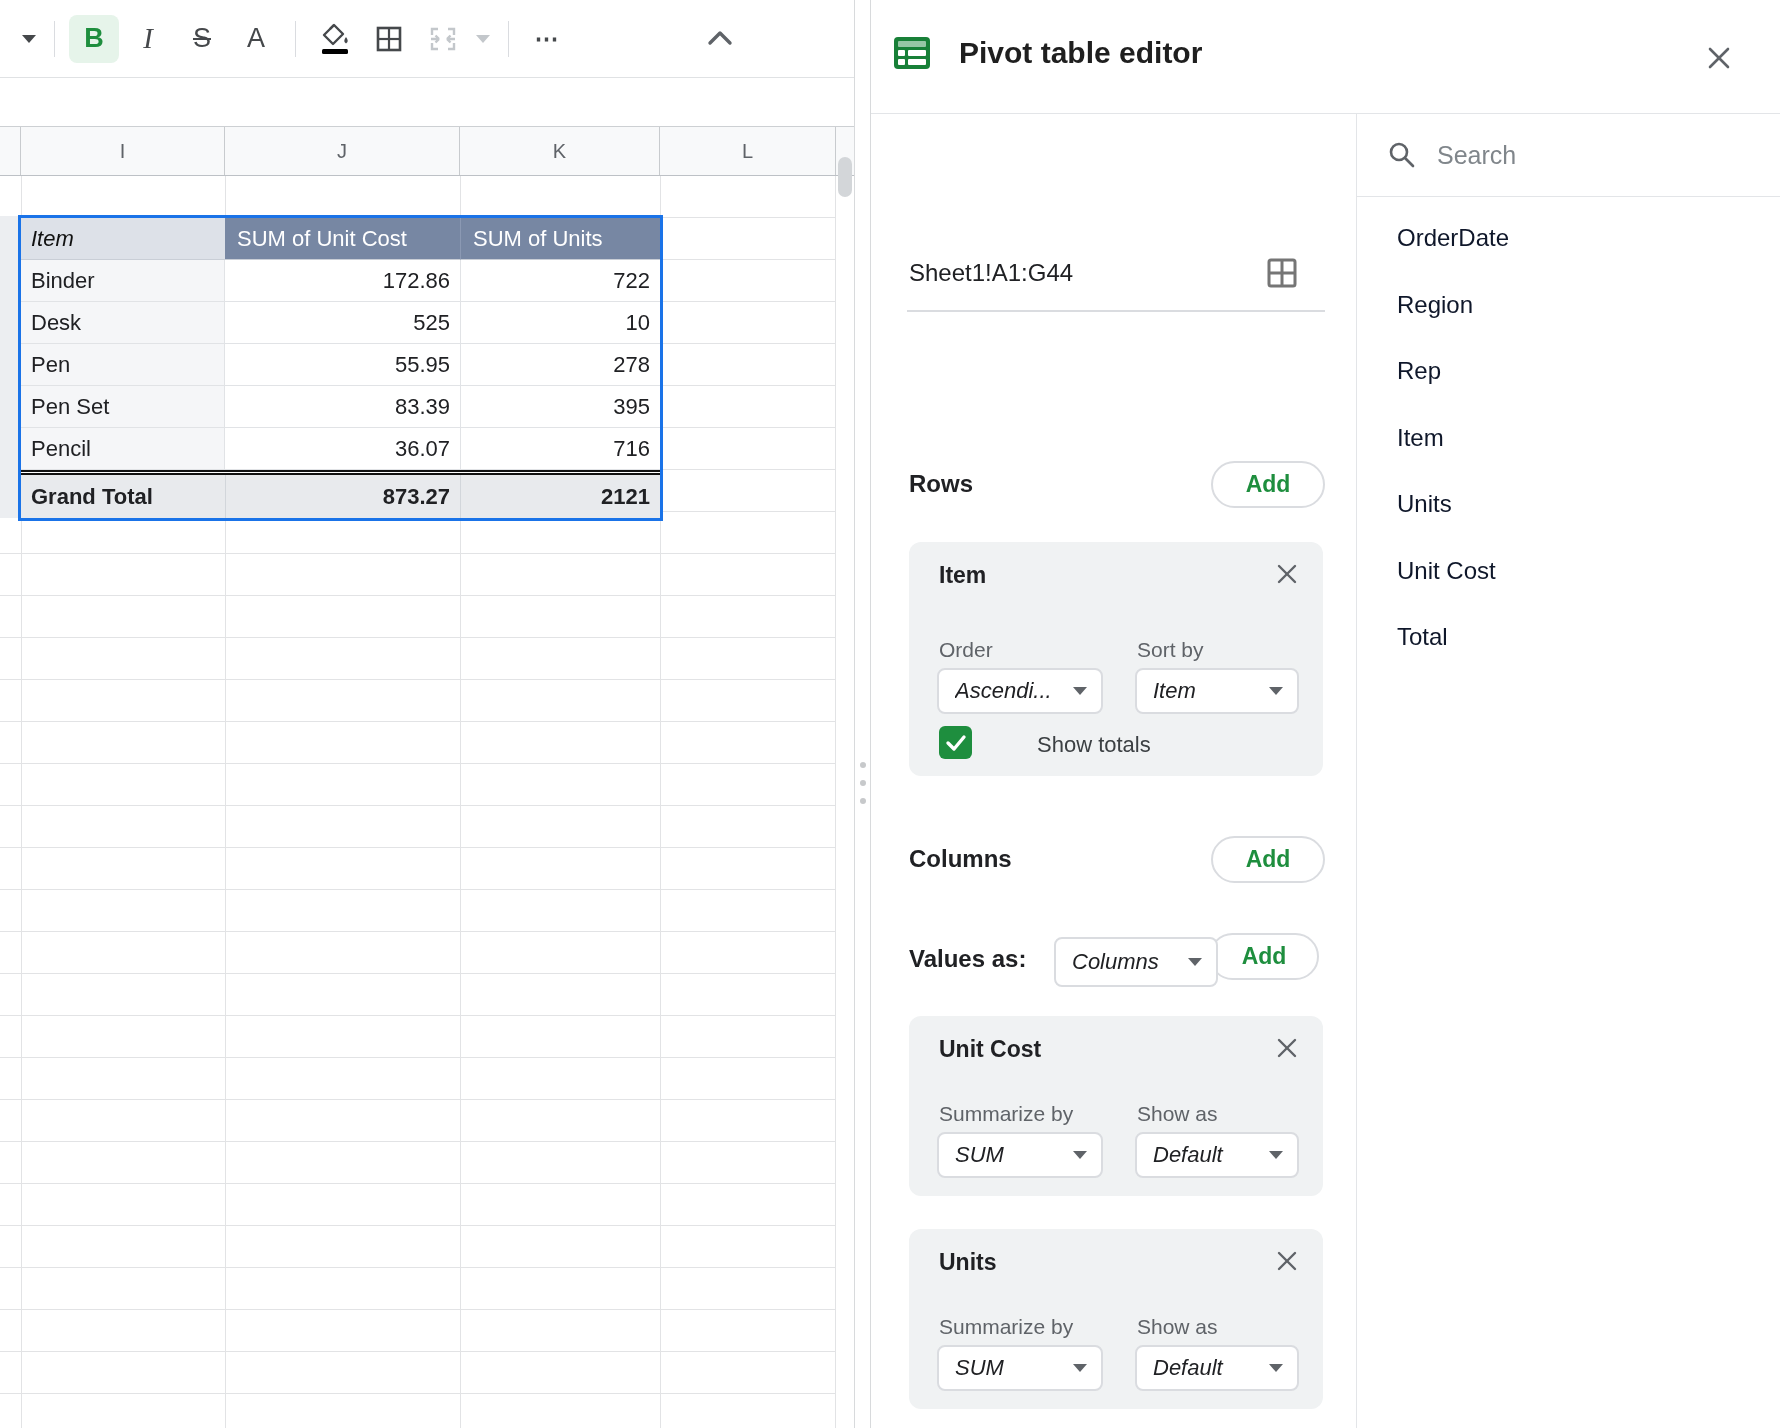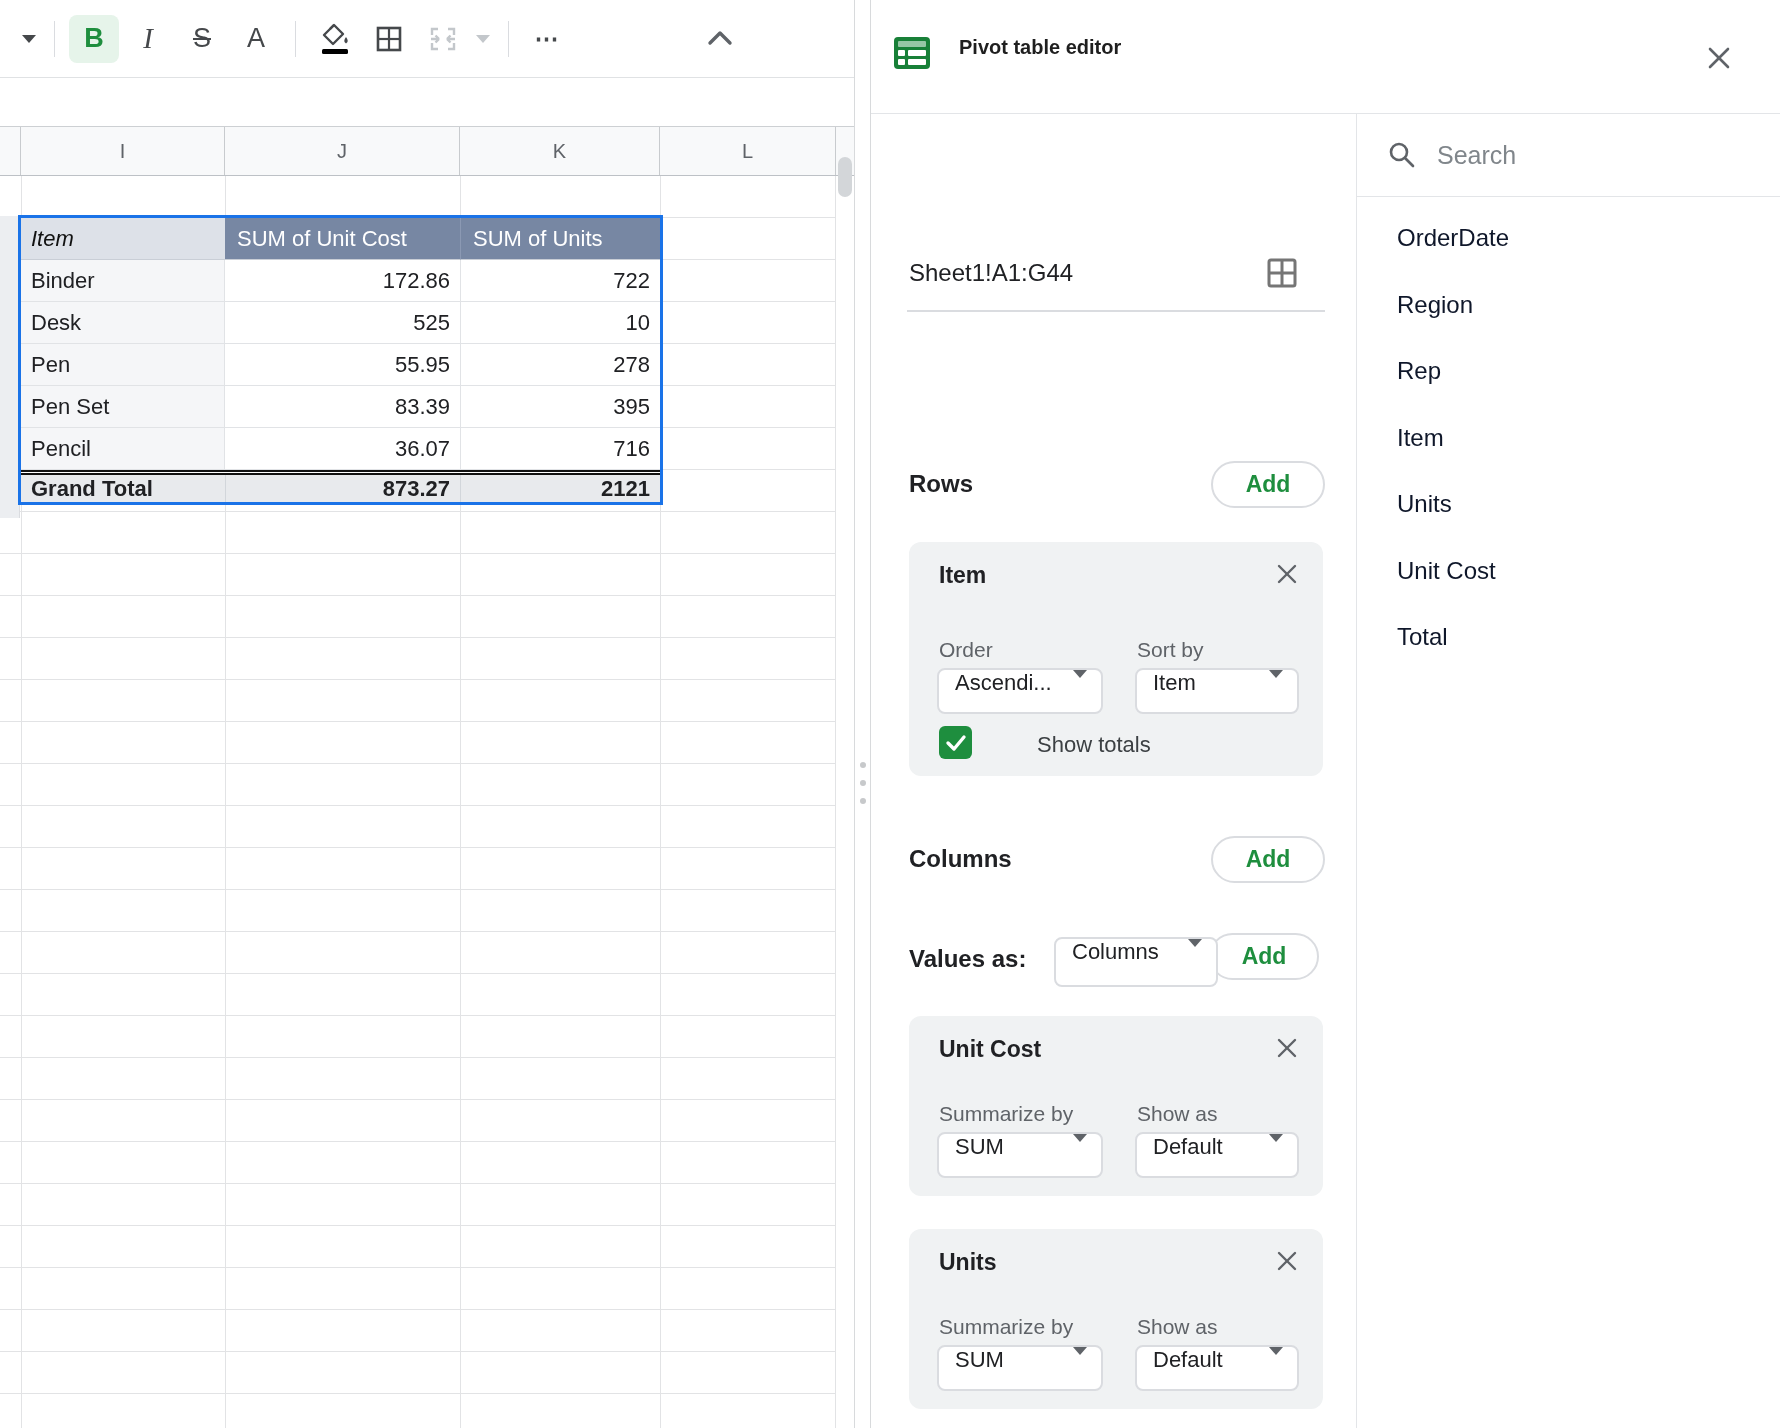--- a/index.html
+++ b/index.html
@@ -42,32 +42,32 @@
   .pcell{box-sizing:border-box;display:flex;align-items:center;font-size:22px;height:42px;}
   .c0{width:204px;padding-left:10px;}
   .c1{width:235px;justify-content:flex-end;padding-right:10px;}
   .c2{width:200px;justify-content:flex-end;padding-right:10px;}
   .ph-item{background:#dde1e8;font-style:italic;color:#111;border-bottom:1px solid #c9ced6;}
   .ph-val{background:#7787a3;color:#fff;justify-content:flex-start;padding-left:12px;border-bottom:1px solid #c9ced6;}
   .ph-val.c2{border-left:1px solid #8b99b3;}
   .pd-name{background:#f5f6f8;border-right:1px solid #e1e3e6;border-bottom:1px solid #e1e3e6;}
   .pd-val{background:#fff;border-bottom:1px solid #e1e3e6;}
   .pd-val.c2{border-left:1px solid #e1e3e6;}
-  .prow-gt .pcell{background:#e8eaed;font-weight:bold;height:27px;}
+  .prow-gt .pcell{background:#e8eaed;font-weight:bold;height:43px;}
   .prow-gt{border-top:5px double #111;}
   .prow-gt .c1,.prow-gt .c2{border-left:1px solid #d2d6db;}
 
   
   .pane-gap{position:absolute;left:855px;top:0;width:15px;height:1428px;background:#fff;cursor:col-resize;}
   .gap-dot{position:absolute;left:5px;width:6px;height:6px;border-radius:50%;background:#c7c9cb;}
 
   
   .panel{position:absolute;left:870px;top:0;width:910px;height:1428px;background:#fff;border-left:1px solid #d8dadc;box-sizing:border-box;}
   .panel-header{position:relative;height:113px;border-bottom:1px solid #e3e5e8;}
-  .panel-title{position:absolute;left:88px;top:36px;font-size:20px;font-weight:600;color:#1f1f1f;}
+  .panel-title{position:absolute;left:88px;top:36px;font-size:30px;font-weight:600;color:#1f1f1f;}
   .panel-icon{position:absolute;left:22px;top:36px;}
   .panel-close{position:absolute;left:828px;top:38px;width:40px;height:40px;display:flex;align-items:center;justify-content:center;cursor:pointer;}
 
   .panel-left{position:absolute;left:0;top:114px;width:485px;bottom:0;}
   .panel-right{position:absolute;left:485px;top:114px;right:0;bottom:0;border-left:1px solid #e3e5e8;}
 
   .range-text{position:absolute;left:38px;top:145px;font-size:24px;color:#202124;cursor:text;}
   .range-picker{position:absolute;left:394px;top:142px;width:36px;height:36px;cursor:pointer;}
   .range-underline{position:absolute;left:36px;top:196px;width:418px;height:2px;background:#dadce0;}
 
@@ -77,21 +77,21 @@
 
   .section-label{position:absolute;left:38px;font-size:24px;font-weight:700;color:#202124;}
   .add-btn{position:absolute;width:114px;height:47px;border:2px solid #dadce0;border-radius:24px;background:#fff;
            display:flex;align-items:center;justify-content:center;font-size:23px;font-weight:700;color:#1e8e3e;cursor:pointer;box-sizing:border-box;}
 
   .card{position:absolute;left:38px;width:414px;background:#f0f2f3;border-radius:12px;}
   .card-title{position:absolute;left:30px;top:20px;font-size:23px;font-weight:700;color:#202124;}
   .card-close{position:absolute;right:20px;top:16px;width:32px;height:32px;display:flex;align-items:center;justify-content:center;cursor:pointer;}
   .card-label{position:absolute;font-size:21px;color:#5f6368;}
   .select{position:absolute;height:46px;background:#fff;border:2px solid #dadce0;border-radius:8px;box-sizing:border-box;
-          display:flex;padding:0 14px 0 16px;font-size:22px;color:#202124;cursor:pointer;}
+          display:flex;align-items:center;padding:0 14px 0 16px;font-size:22px;color:#202124;cursor:pointer;font-style:italic;}
   .select .sel-text{flex:1;white-space:nowrap;overflow:hidden;}
   .sel-caret{width:0;height:0;border-left:7px solid transparent;border-right:7px solid transparent;border-top:8px solid #5f6368;margin-left:8px;}
   .checkbox{position:absolute;left:30px;top:184px;width:33px;height:33px;border-radius:6px;background:#1e8e3e;display:flex;align-items:center;justify-content:center;cursor:pointer;}
   .checkbox-label{position:absolute;left:80px;top:190px;font-size:22px;color:#3c4043;margin-left:48px;}
 
   .values-row .select{z-index:2;}
   .values-row .add-btn{z-index:1;}
 
   .search-row{position:relative;height:82px;border-bottom:1px solid #e3e5e8;display:flex;align-items:center;padding-left:30px;gap:18px;}
   .search-input{border:none;outline:none;font-size:25px;color:#202124;width:290px;font-family:"Liberation Sans",sans-serif;background:transparent;}

